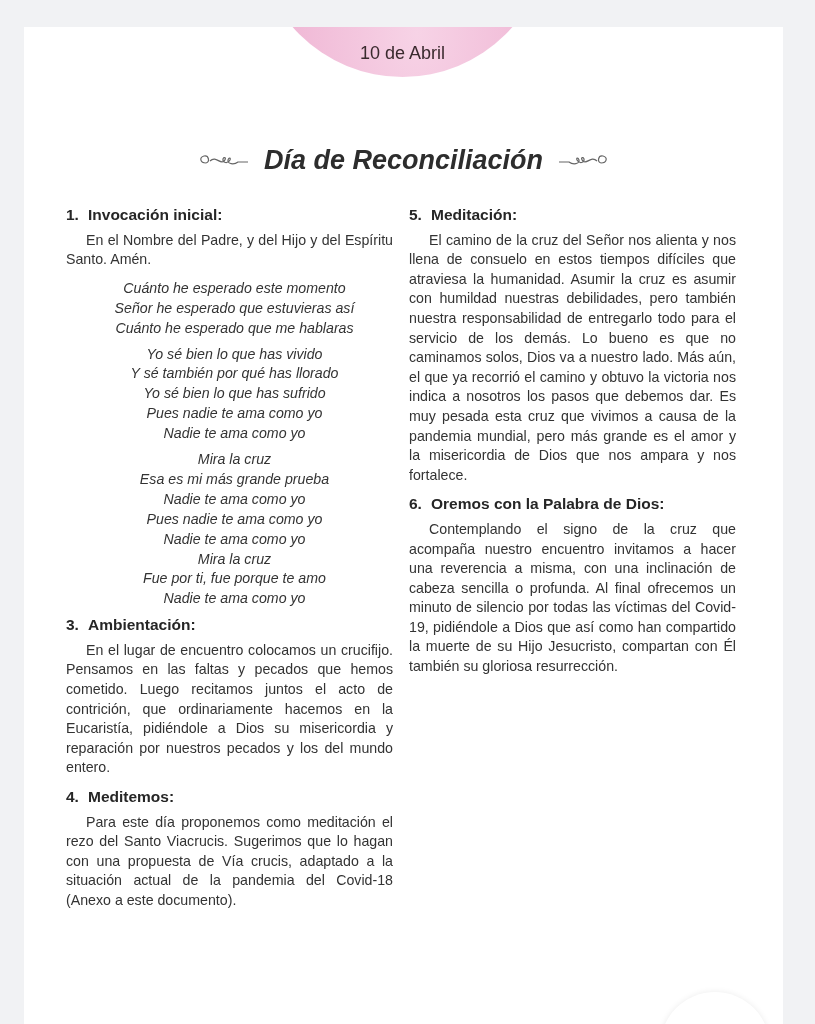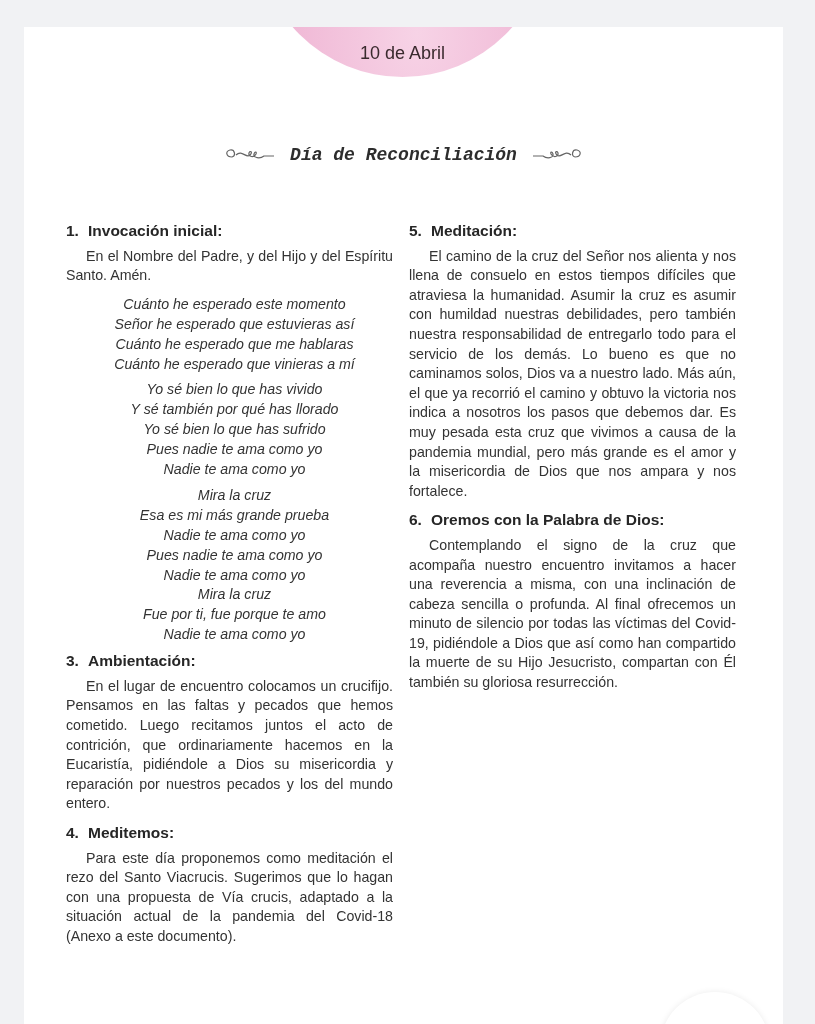--- a/index.html
+++ b/index.html
@@ -31,31 +31,30 @@
     position: absolute; left: 0; width: 100%; top: 72px;
     text-align: center;
     font-size: 26px; font-weight: bold; color: #2b2b2b;
     letter-spacing: 0.5px;
   }
   .subtitle-row {
     position: absolute; left: 0; width: 100%; top: 118px;
     display: flex; justify-content: center; align-items: center; gap: 14px;
   }
   .subtitle {
-    font-family: Liberation Mono, monospace;
+    font-family: Liberation Sans, sans-serif;
     font-style: italic; font-weight: bold;
-    font-size: 18px; color: #2d2d2d;
+    font-size: 27px; color: #2d2d2d;
   }
   .swirl { width: 54px; height: 20px; }
   .col {
     position: absolute; top: 178px;
     width: 327px;
     font-size: 14.2px; line-height: 19.6px;
     color: #333;
-    margin-top: 16px;
   }
   .col-left { left: 42px; }
   .col-right { left: 385px; }
   .heading {
     font-weight: bold; font-size: 15.5px; color: #262626;
     margin: 0 0 6px 0;
   }
   .heading .num { display: inline-block; width: 22px; }
   .para {
     text-align: justify; text-indent: 20px; margin: 0 0 9px 0;
@@ -98,21 +97,20 @@
       </div>
       <p class="para">En el Nombre del Padre, y del Hijo y del Espíritu Santo. Amén.</p>
     </section>
 
     <section>
       <div class="song">
         <div class="stanza">
           <div>Cuánto he esperado este momento</div>
           <div>Señor he esperado que estuvieras así</div>
           <div>Cuánto he esperado que me hablaras</div>
-          <div>Cuánto he esperado que vinieras a mí</div>
         </div>
         <div class="stanza">
           <div>Yo sé bien lo que has vivido</div>
           <div>Y sé también por qué has llorado</div>
           <div>Yo sé bien lo que has sufrido</div>
           <div>Pues nadie te ama como yo</div>
           <div>Nadie te ama como yo</div>
         </div>
         <div class="stanza">
           <div>Mira la cruz</div>

